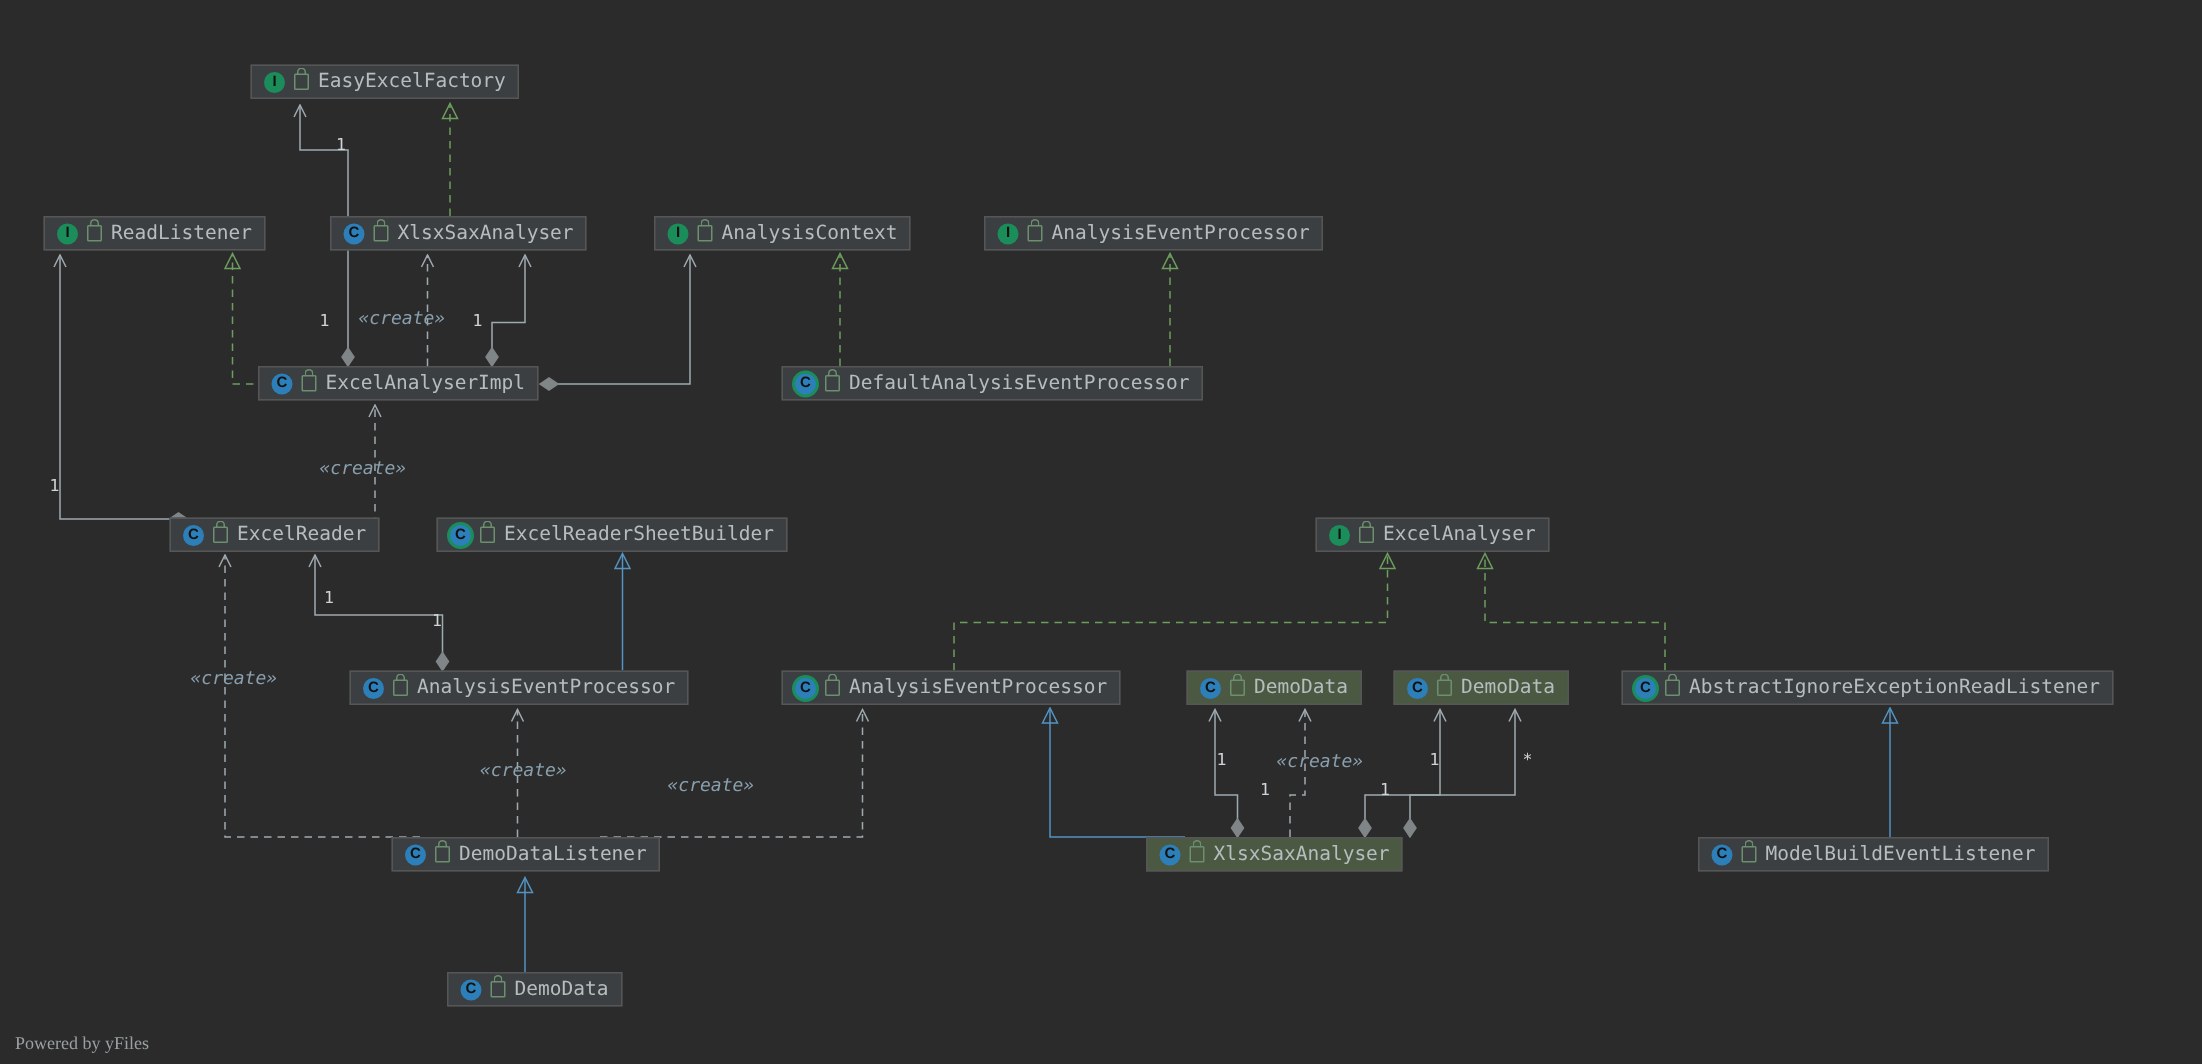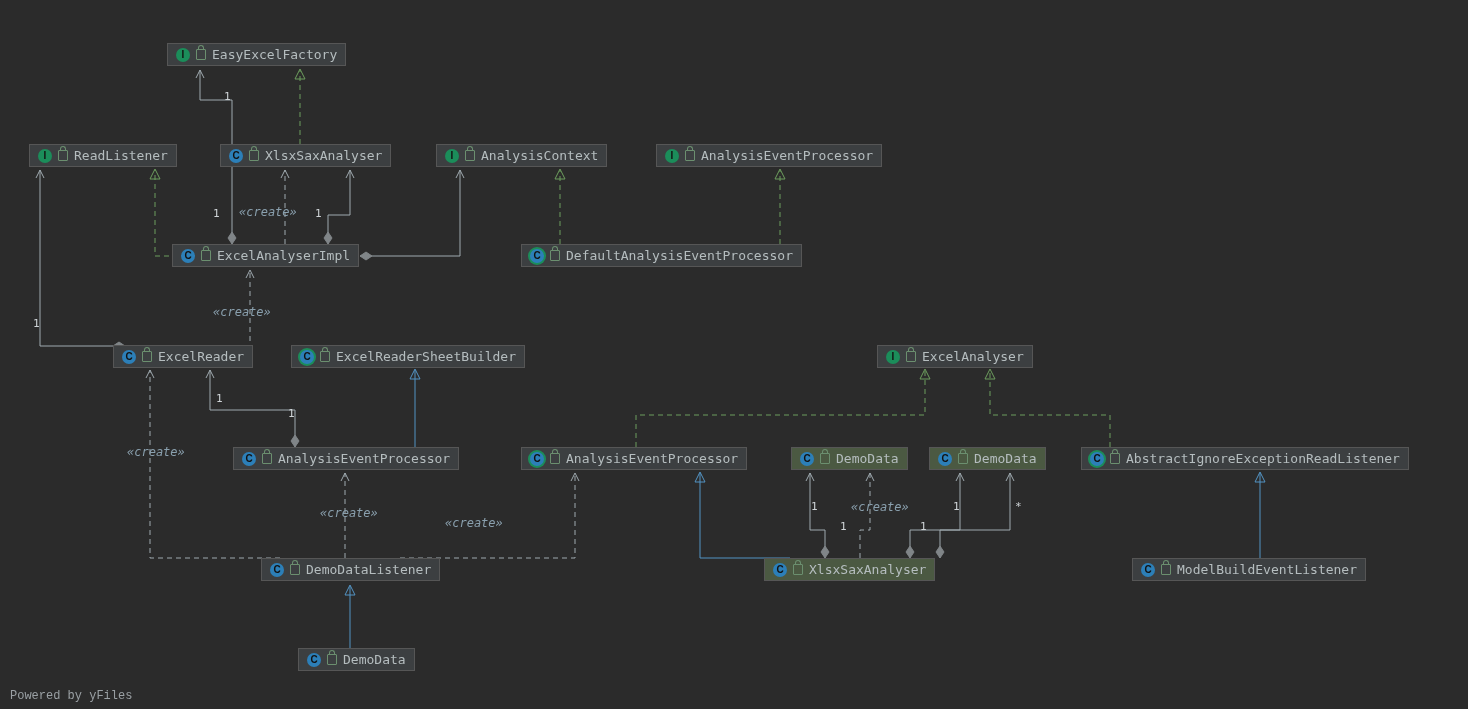--- a/index.html
+++ b/index.html
@@ -11,21 +11,21 @@
 .kind-c{background:#2c7fb8;color:#111}
 .kind-ci{background:#2c7fb8;color:#111;box-shadow:0 0 0 2px #1b8d5a}
 .lockgrp{display:inline-flex;align-items:center;margin-right:6px;color:#6b8f6f}
 .lock{display:inline-block;width:8px;height:9px;border:1px solid #6b8f6f;border-radius:1px;margin-left:2px;position:relative}
 .lock::before{content:"";position:absolute;left:1px;top:-5px;width:4px;height:4px;border:1px solid #6b8f6f;border-bottom:none;border-radius:3px 3px 0 0}
 svg{position:absolute;left:0;top:0;width:1468px;height:709px;pointer-events:none}
 .solid{stroke:#9faab0;stroke-width:1;fill:none}
 .dash{stroke:#9faab0;stroke-width:1;fill:none;stroke-dasharray:5 4}
 .gdash{stroke:#6d9e5e;stroke-width:1;fill:none;stroke-dasharray:5 4}
 .blue{stroke:#5394c4;stroke-width:1;fill:none}
-.attribution{position:absolute;left:10px;bottom:6px;font-family:Liberation Mono, monospace;font-size:12px;color:#9aa0a4}
+.attribution{position:absolute;left:10px;bottom:6px;font-family:Liberation Serif, serif;font-size:12px;color:#9aa0a4}
 .lbl{position:absolute;color:#8aa0ae;font-style:italic;font-size:12px}
 .mlbl{position:absolute;color:#cfd4d7;font-size:11px}
 </style>
 </head>
 <body>
 
 <div class="canvas">
 
 <svg>
 <defs>

